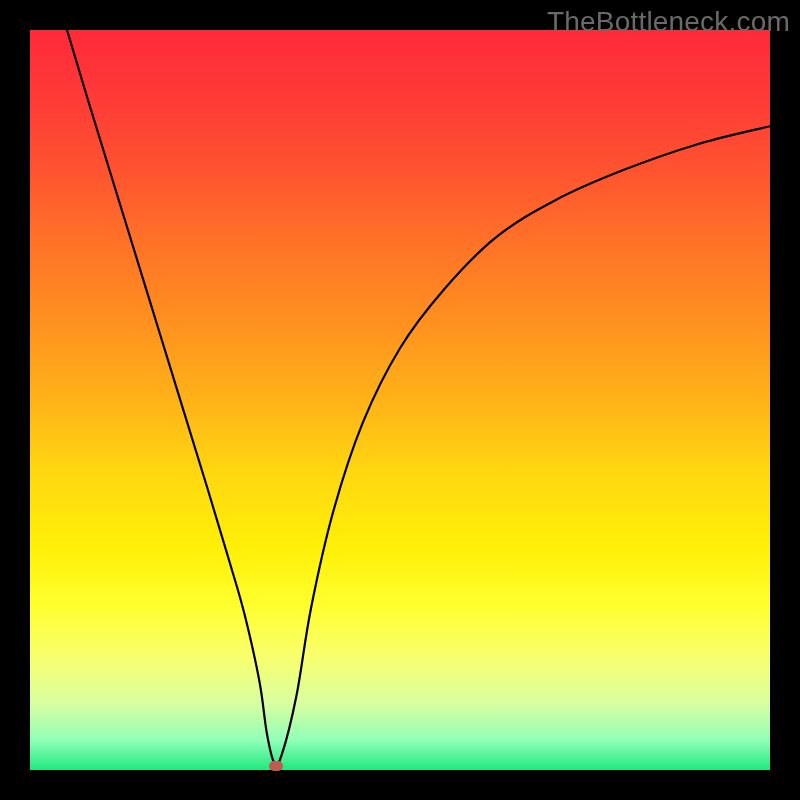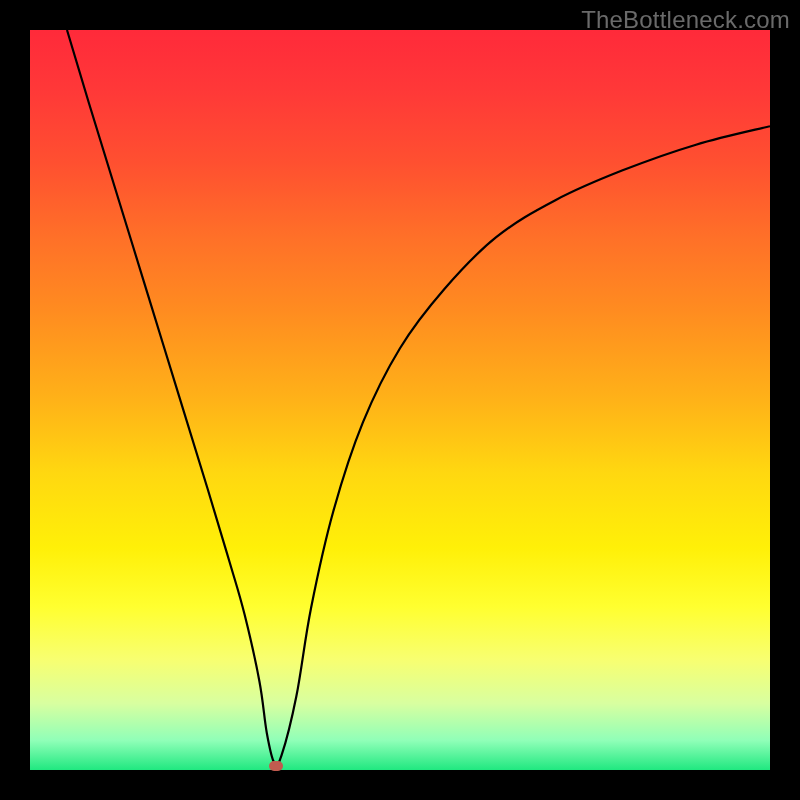--- a/index.html
+++ b/index.html
@@ -28,21 +28,21 @@
       #ffff30 78%,
       #f8ff70 85%,
       #d8ffa0 91%,
       #90ffb8 96%,
       #20e880 100%);
   }
   .watermark {
     position: absolute;
     top: 6px;
     right: 10px;
-    font-size: 24px;
+    font-size: 28px;
     color: #6a6a6a;
     font-weight: 500;
     letter-spacing: 0.2px;
   }
   .curve {
     position: absolute;
     left: 30px;
     top: 30px;
     width: 740px;
     height: 740px;

